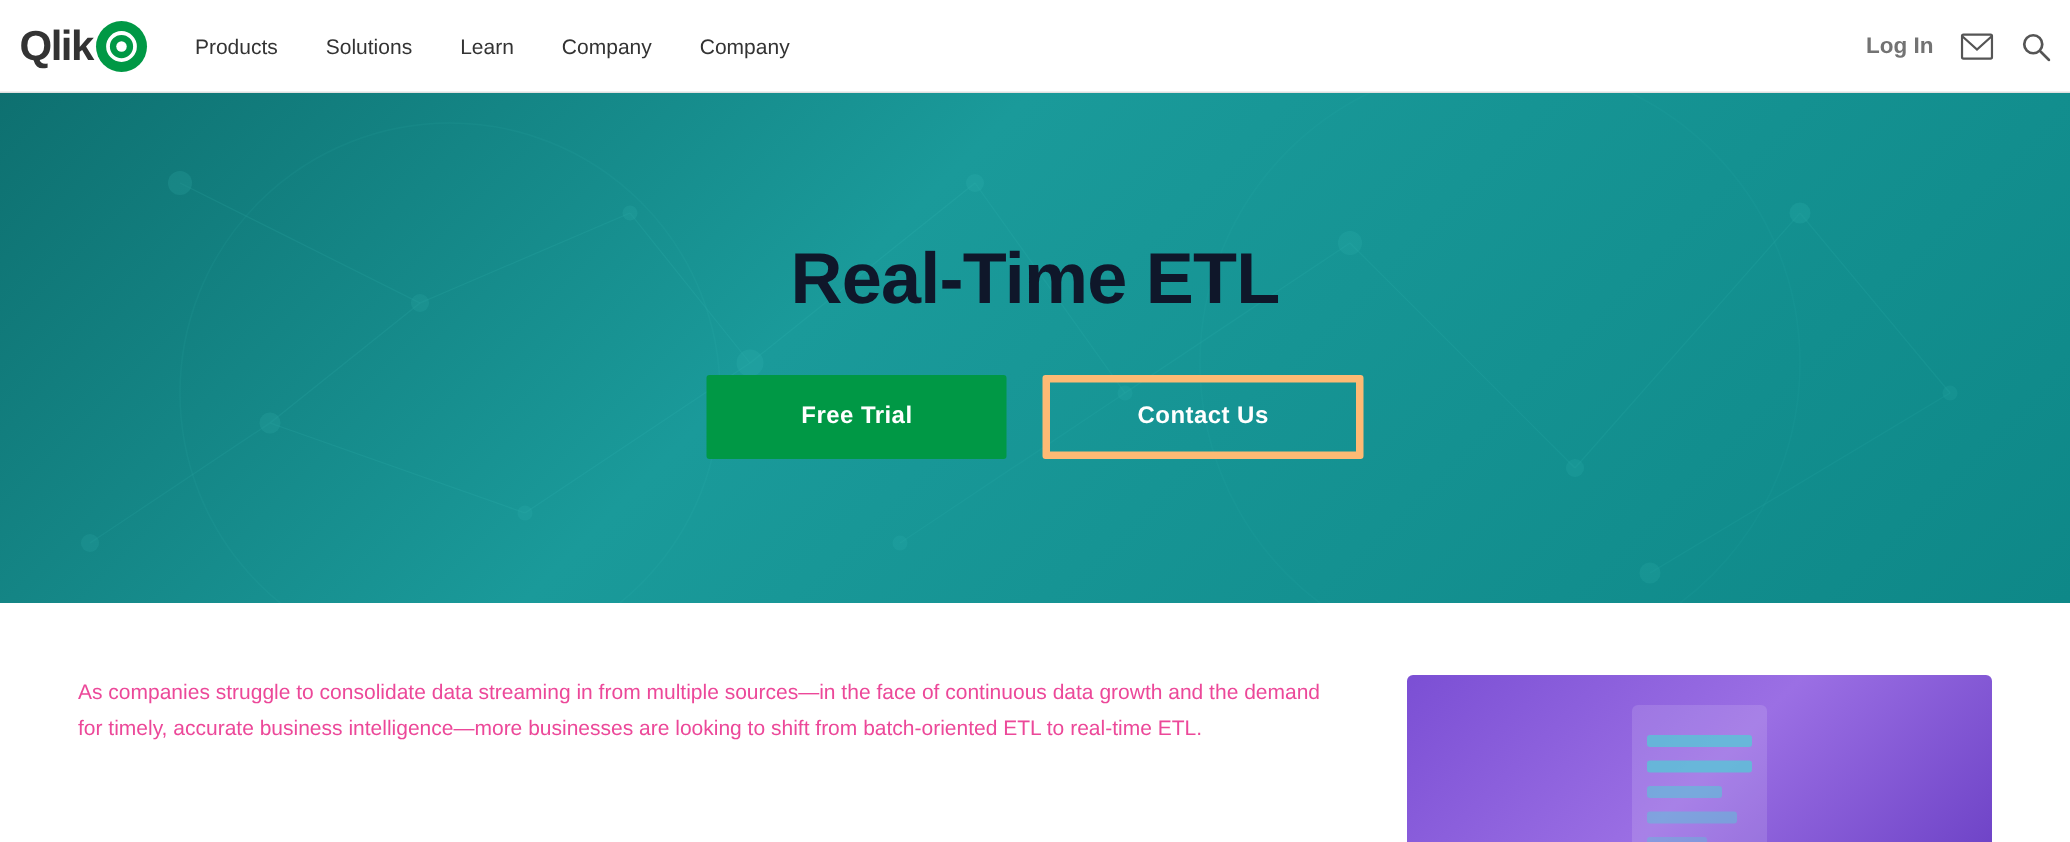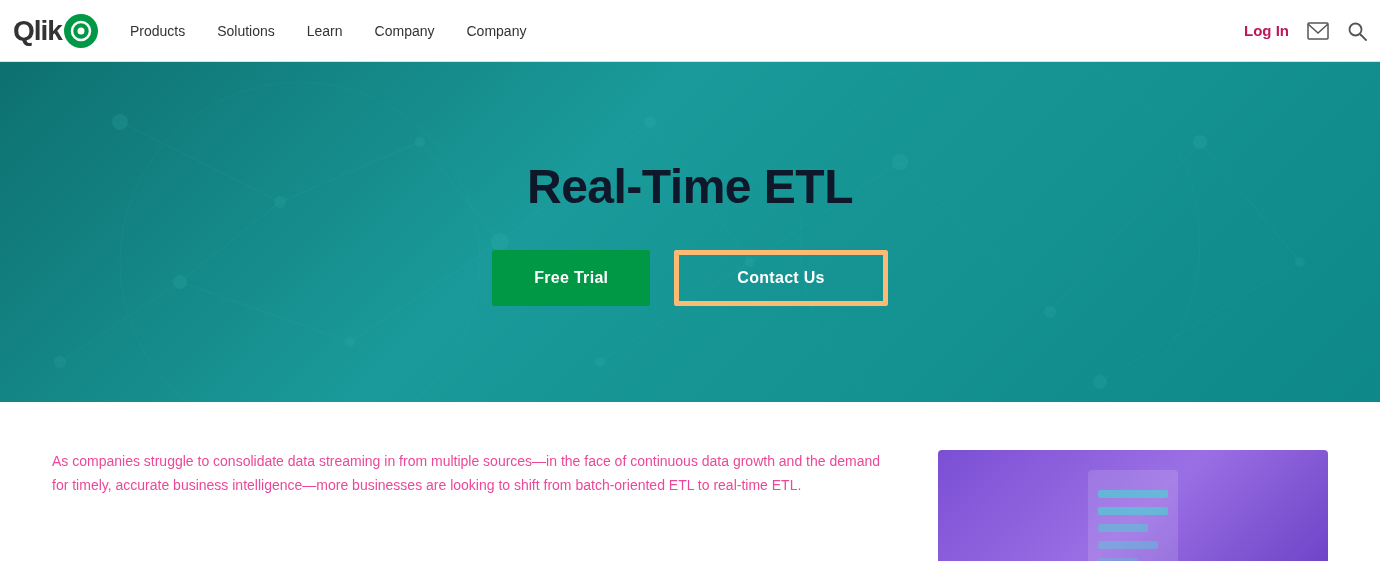--- a/index.html
+++ b/index.html
@@ -54,21 +54,21 @@
     }
 
     .nav-right {
       display: flex;
       align-items: center;
       gap: 18px;
     }
     .login-link {
       font-size: 15px;
       font-weight: bold;
-      color: #be185d;
+      color: #737373;
       text-decoration: none;
       cursor: pointer;
     }
     .icon-btn {
       background: none;
       border: none;
       cursor: pointer;
       color: #555;
       display: flex;
       align-items: center;
@@ -114,21 +114,21 @@
       letter-spacing: -0.5px;
     }
     .hero-buttons {
       display: flex;
       gap: 24px;
     }
     .btn-free-trial {
       background: #009845;
       color: #fff;
       border: 2px solid #009845;
-      padding: 14px 40px;
+      padding: 14px 61px;
       font-size: 16px;
       font-weight: bold;
       cursor: pointer;
       border-radius: 2px;
       letter-spacing: 0.3px;
     }
     .btn-contact {
       background: transparent;
       color: #fff;
       border: 5px solid #fdba74;

